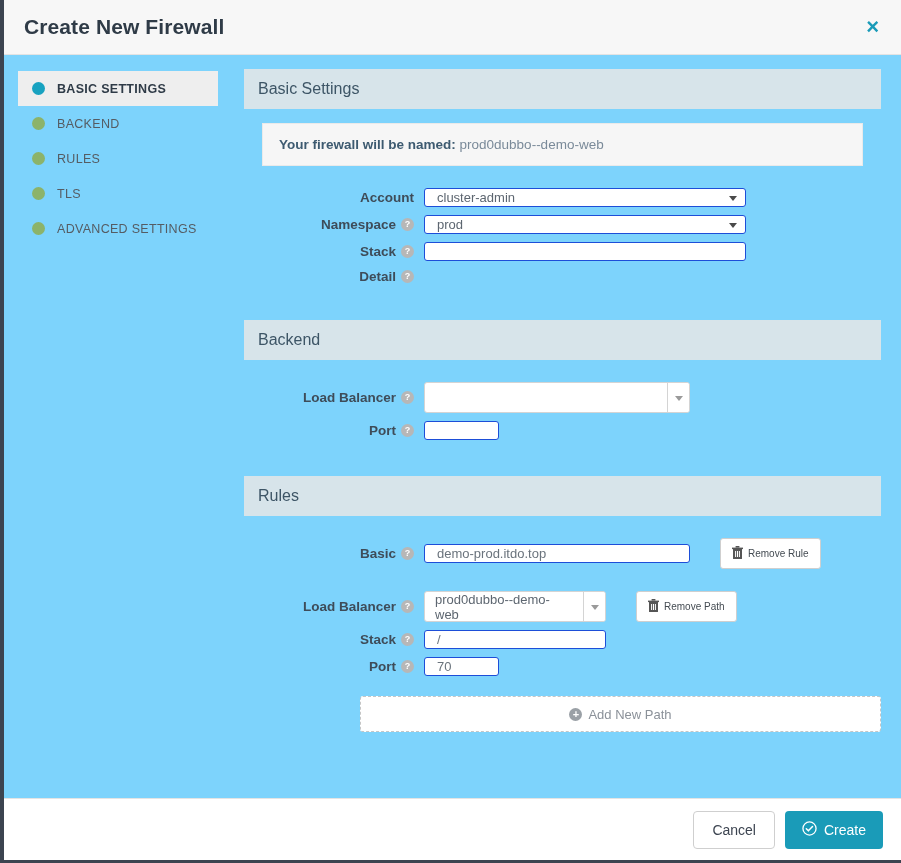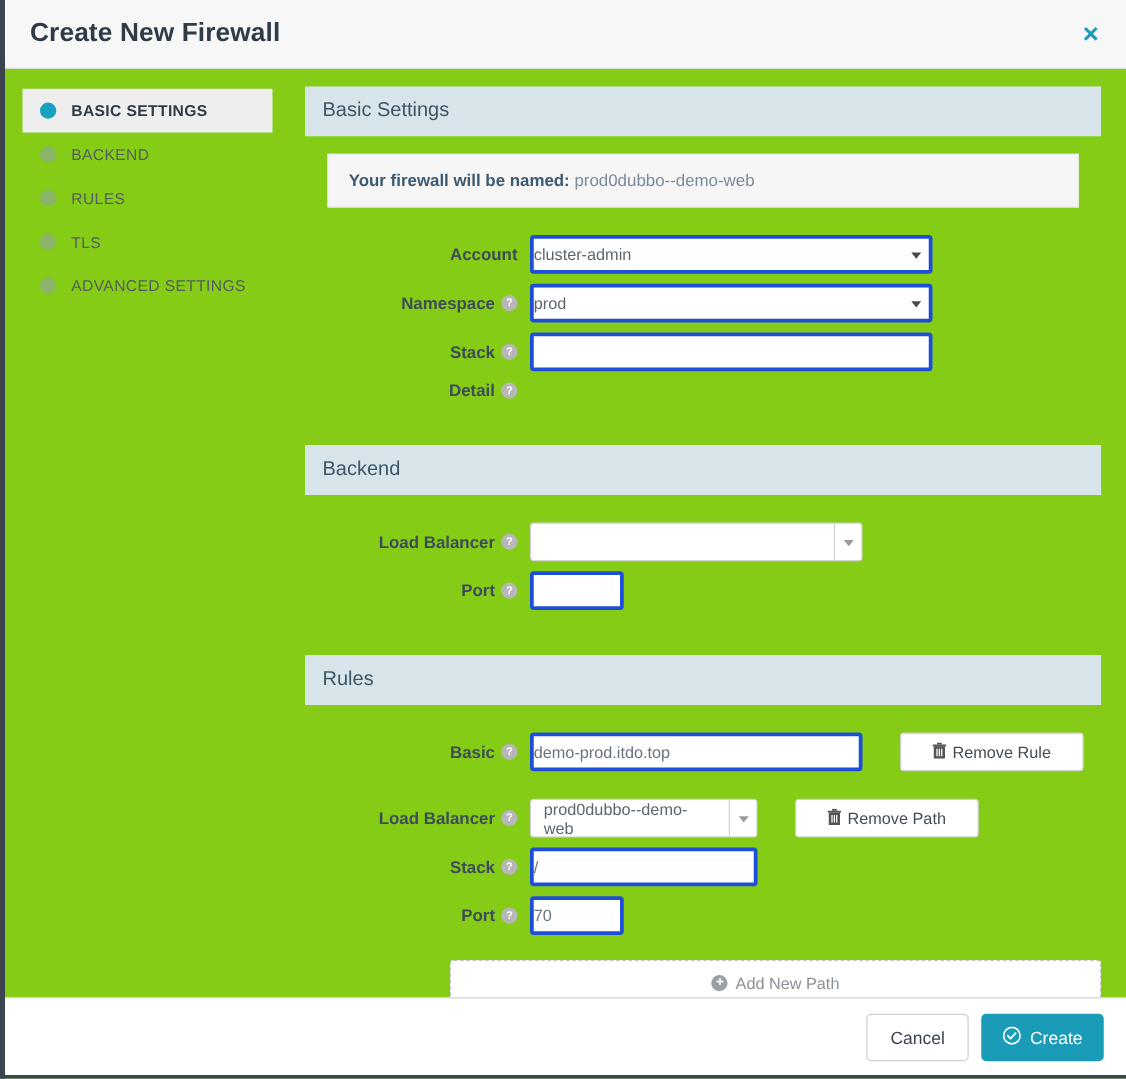--- a/index.html
+++ b/index.html
@@ -6,21 +6,21 @@
   html, body {
     margin: 0; padding: 0;
     width: 901px; height: 863px;
     background: #ffffff;
     font-family: "Liberation Sans", sans-serif;
     overflow: hidden;
   }
   .modal {
     position: relative;
     width: 901px; height: 863px;
-    background: #84cc16;
+    background: #7dd3fc;
     border-left: 4px solid #3c4450;
     border-bottom: 3px solid #3c4450;
     display: flex; flex-direction: column;
   }
 
   
   .modal-header {
     height: 55px;
     background: #f7f7f7;
     border-bottom: 1px solid #e3e3e3;
@@ -132,27 +132,27 @@
     color: #ffffff;
     font-size: 9px;
     font-weight: bold;
     line-height: 1;
     cursor: pointer;
     font-family: "Liberation Sans", sans-serif;
   }
 
   .ctrl { position: relative; }
   .text-input, .select-box {
-    height: 31px;
-    border: 3px solid #1d4ed8;
+    height: 19px;
+    border: 1px solid #1d4ed8;
     border-radius: 3px;
     background: #ffffff;
     font-size: 13px;
     color: #5d6670;
-    padding: 0 0;
+    padding: 0 12px;
     display: flex; align-items: center;
     font-family: "Liberation Sans", sans-serif;
     width: 100%;
   }
   .text-input { color: #6a737c; }
   .select-box { cursor: pointer; padding-right: 26px; }
   .caret {
     position: absolute;
     right: 9px; top: 50%;
     margin-top: -2px;
@@ -195,22 +195,22 @@
     border-right: 4px solid transparent;
     border-top: 5px solid #9a9a9a;
   }
 
   .btn {
     height: 31px;
     border: 1px solid #cfcfcf;
     border-radius: 3px;
     background: #ffffff;
     color: #444b52;
-    font-size: 13px;
-    padding: 0 25px;
+    font-size: 10px;
+    padding: 0 11px;
     display: inline-flex;
     align-items: center;
     gap: 5px;
     cursor: pointer;
     font-family: "Liberation Sans", sans-serif;
     white-space: nowrap;
   }
   .icon-svg { display: inline-block; vertical-align: middle; }
 
   .add-path {

